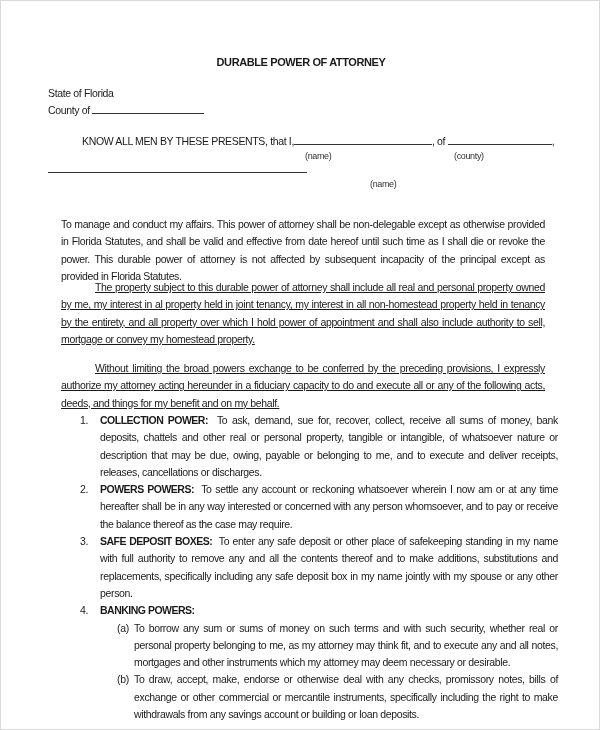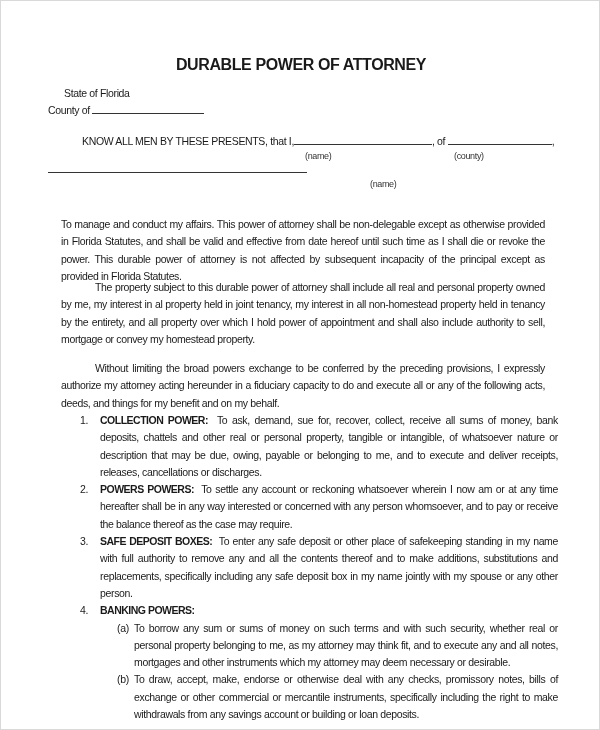--- a/index.html
+++ b/index.html
@@ -4,42 +4,42 @@
   <style>
     html, body { margin: 0; padding: 0; background: #ffffff; }
     body { width: 600px; height: 730px; position: relative; overflow: hidden; }
     .page {
       position: absolute; left: 0; top: 0; width: 598px; height: 728px;
       border: 1px solid #d9d9d9; background: #fff;
       font-family: "Liberation Sans", sans-serif; color: #1a1a1a;
       font-size: 10.5px; letter-spacing: -0.35px;
     }
     .abs { position: absolute; white-space: nowrap; }
-    .title { left: 0; width: 600px; top: 55px; text-align: center; font-weight: bold; font-size: 16px; letter-spacing: -0.4px; }
+    .title { left: 0; width: 600px; top: 55px; text-align: center; font-weight: bold; font-size: 11px; letter-spacing: -0.4px; }
     .line { border-bottom: 1px solid #333; display: inline-block; height: 9px; vertical-align: baseline; }
     .cap { font-size: 9px; color: #333; }
     .para { position: absolute; left: 47px; width: 510px; line-height: 17.3px; text-align: justify; }
     .para p { margin: 13px; }
-    .indent { text-indent: 34px; }
+    .indent { text-indent: 34px; text-decoration: underline; }
     .list { position: absolute; left: 79px; width: 478px; line-height: 17.3px; }
     .li { position: relative; padding-left: 20px; text-align: justify; }
     .li .num { position: absolute; left: 0; top: 0; }
     .li b { font-weight: bold; letter-spacing: -0.5px; }
     .sub { position: relative; padding-left: 34px; text-align: justify; margin-left: 0; }
     .sub .lbl { position: absolute; left: 17px; top: 0; }
     .sublist { margin-left: 0; }
   </style>
 </head>
 <body>
 
 <div class="page">
 
   <div class="abs title">DURABLE POWER OF ATTORNEY</div>
 
-  <div class="abs" style="left:47px; top:86px;margin-left:16px;">State of Florida</div>
+  <div class="abs" style="left:47px; top:86px;">State of Florida</div>
 
   <div class="abs" style="left:47px; top:103px;">
     <span>County of</span>
     <span class="line" style="width:112px;"></span>
   </div>
 
   <div class="abs" style="left:81px; top:134px;">
     <span>KNOW ALL MEN BY THESE PRESENTS, that I,</span><span class="line" style="width:138px;"></span><span>, of</span>
     <span class="line" style="width:104px;"></span><span>,</span>
   </div>

